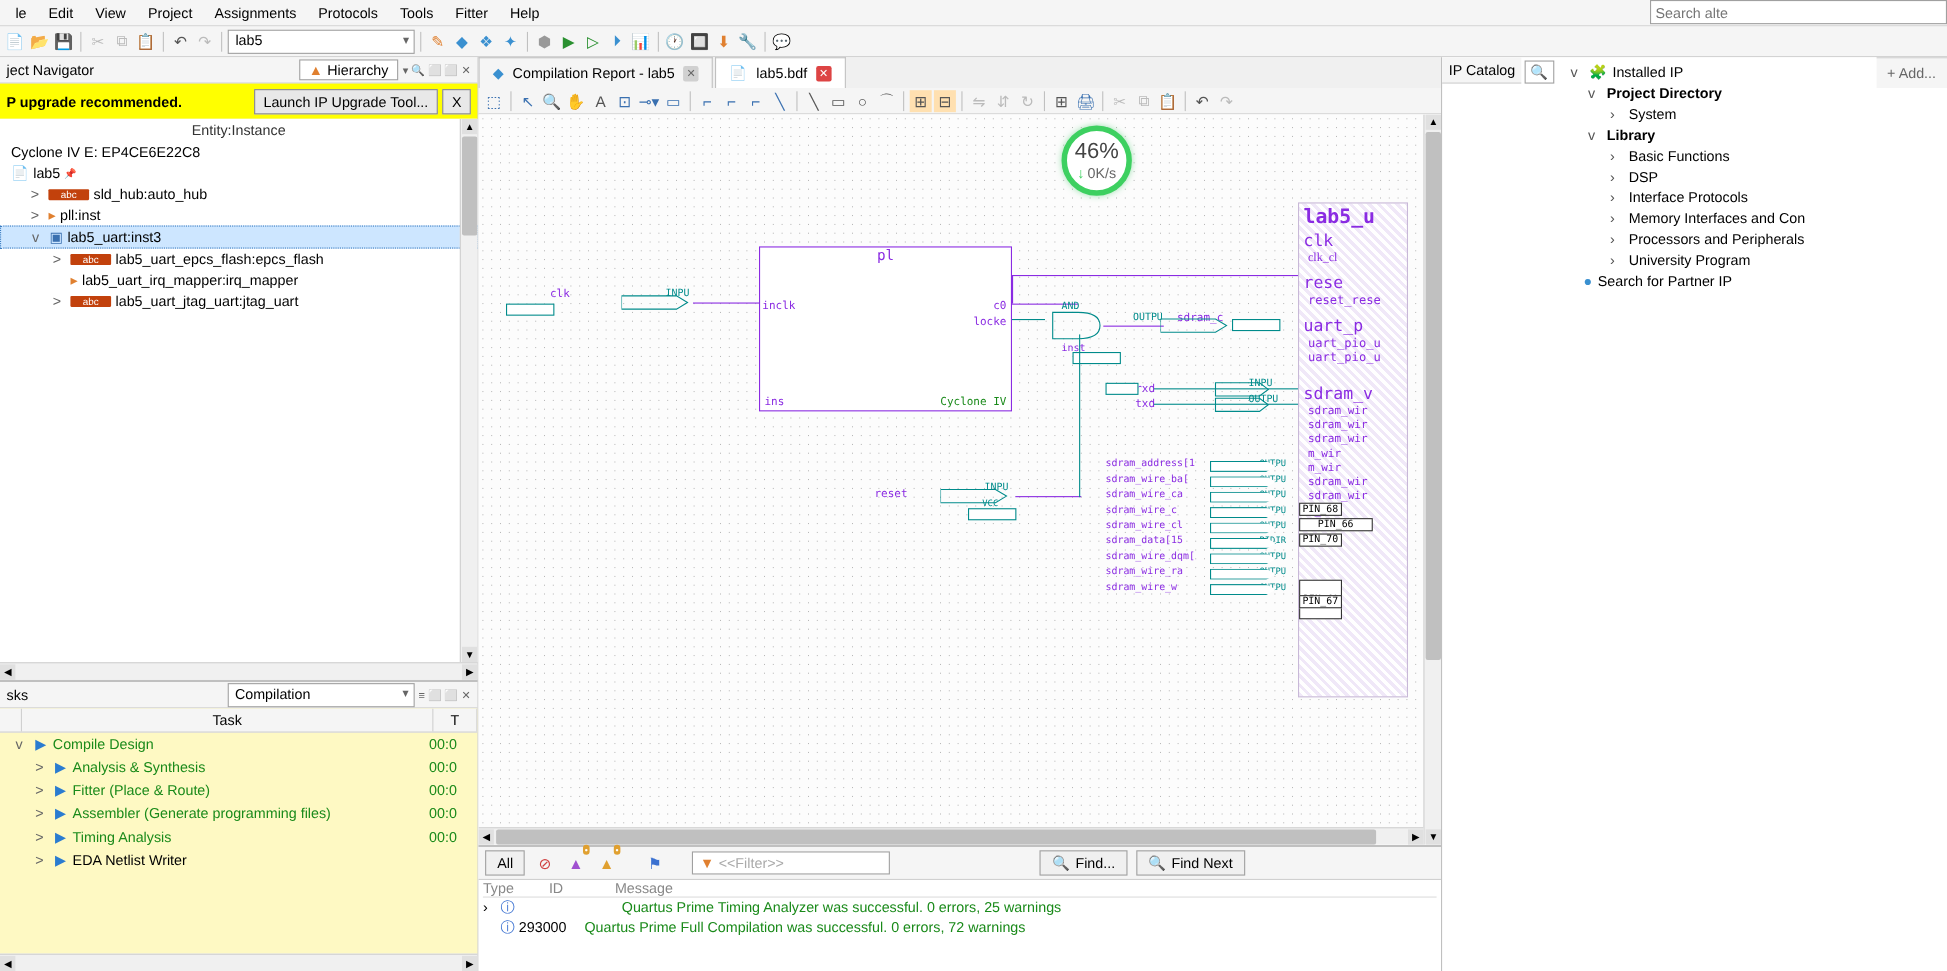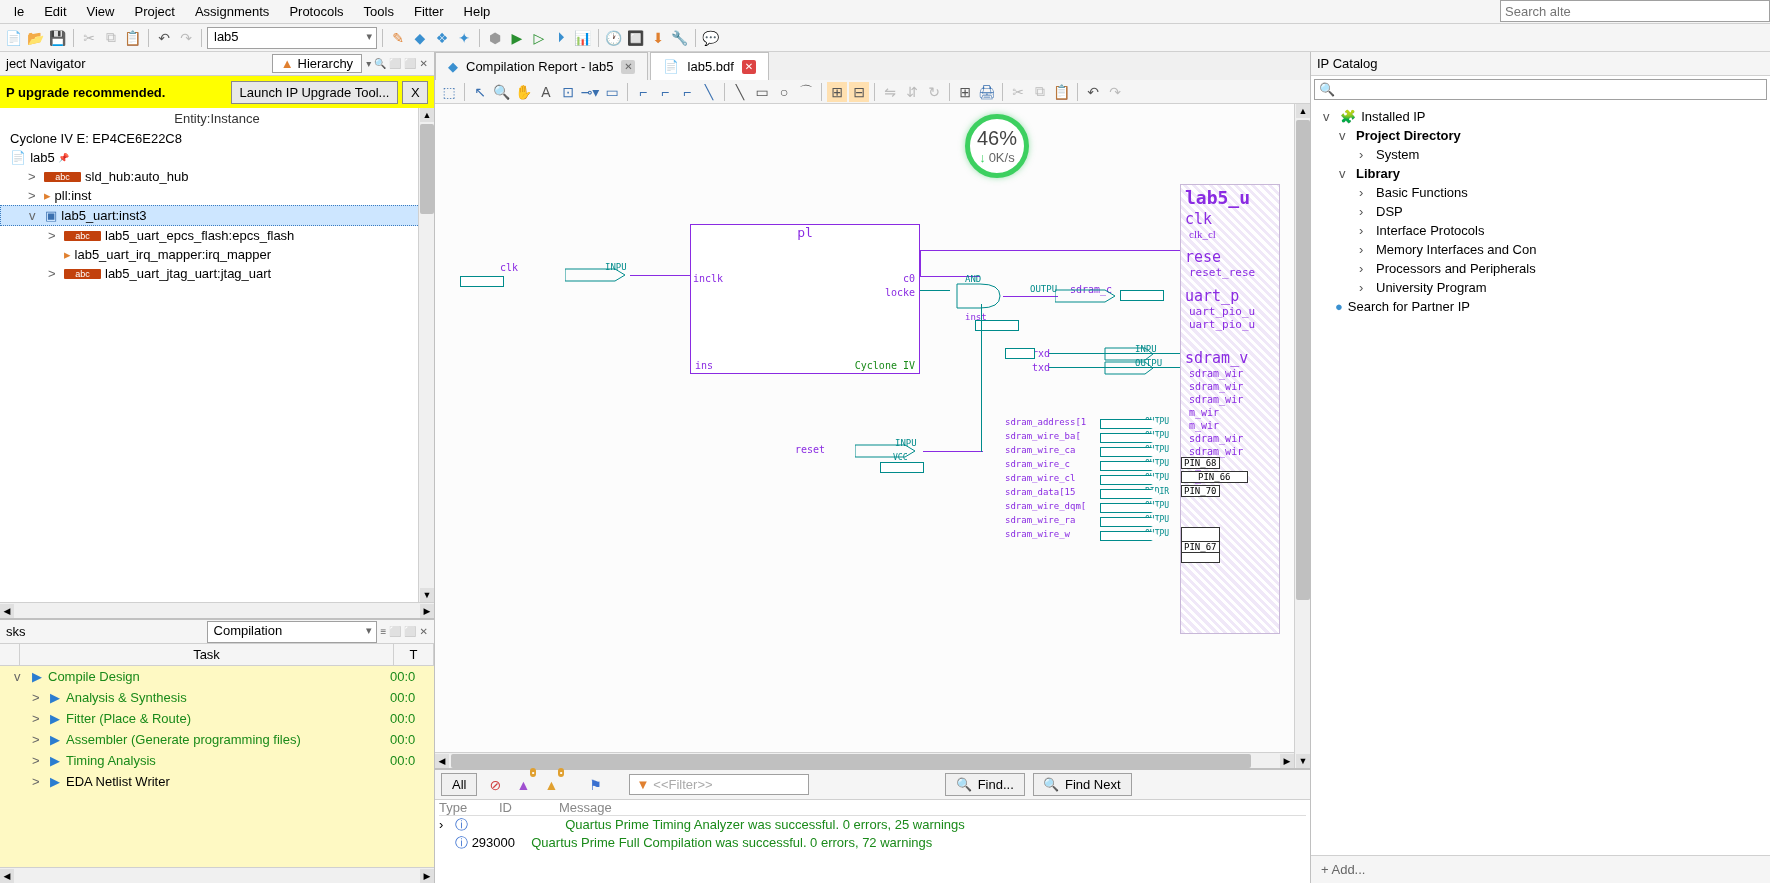--- a/index.html
+++ b/index.html
@@ -51,21 +51,21 @@
 .badge{position:absolute;width:64px;height:64px;border-radius:50%;border:5px solid #3dd060;background:#fff;display:flex;flex-direction:column;align-items:center;justify-content:center;box-shadow:0 0 6px rgba(60,200,100,.5)}
 .badge .big{font-size:20px;font-weight:300;color:#444}
 .badge .sm{font-size:10px;color:#666}
 .wire{position:absolute;background:#8a2be2;height:1px}
 .wire.v{width:1px;height:auto}
 .wire.teal{background:#008b8b}
 .pinbox{position:absolute;border:1px solid #008b8b;width:44px;height:11px;background:#fff}
 .pinlabel{position:absolute;font-size:10px;color:#8a2be2;font-family:monospace}
 .outlabel{position:absolute;font-size:9px;color:#008b8b;font-family:monospace}
 .block{position:absolute;border:1px solid #8a2be2;background:#fff}
-.right{width:460px;border-left:1px solid #c0c0c0;display:flex;flex-direction:column;background:#fff}
+.right{width:460px;border-left:1px solid #c0c0c0;display:flex;flex-direction:row;background:#fff}
 .ip-body{flex:1;padding:4px 6px;overflow:auto}
 .ip-row{padding:2px 0 2px 6px;display:flex;align-items:center;gap:5px}
 .ip-row .chev{width:12px;color:#555}
 .ip-add{height:28px;border-top:1px solid #d0d0d0;background:#f5f5f5;display:flex;align-items:center;padding:0 10px;color:#666}
 .msgs{height:115px;border-top:2px solid #c0c0c0;background:#fff;display:flex;flex-direction:column}
 .msgs-tb{height:30px;background:#f5f5f5;border-bottom:1px solid #d0d0d0;display:flex;align-items:center;padding:0 6px;gap:8px}
 .msgs-tb .btn{border:1px solid #a0a0a0;padding:3px 10px;background:#f0f0f0;display:inline-flex;align-items:center;gap:5px}
 .msgs-body{flex:1;font-family:monospace;font-size:14px;overflow:hidden;padding:0px 4px}
 .msg-row{white-space:nowrap}
 .msg-green{color:#1a8a1a}

